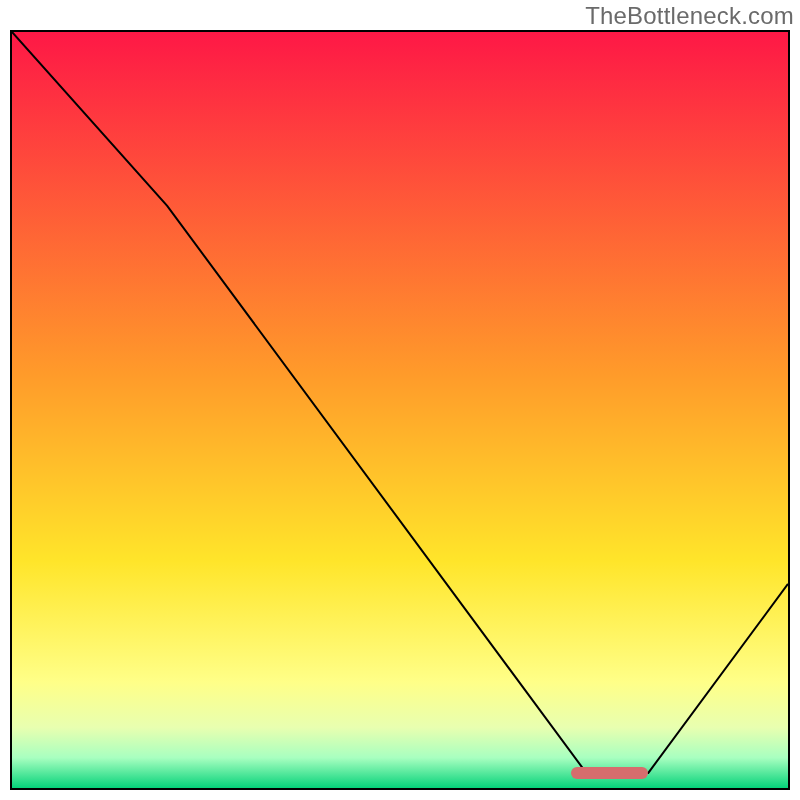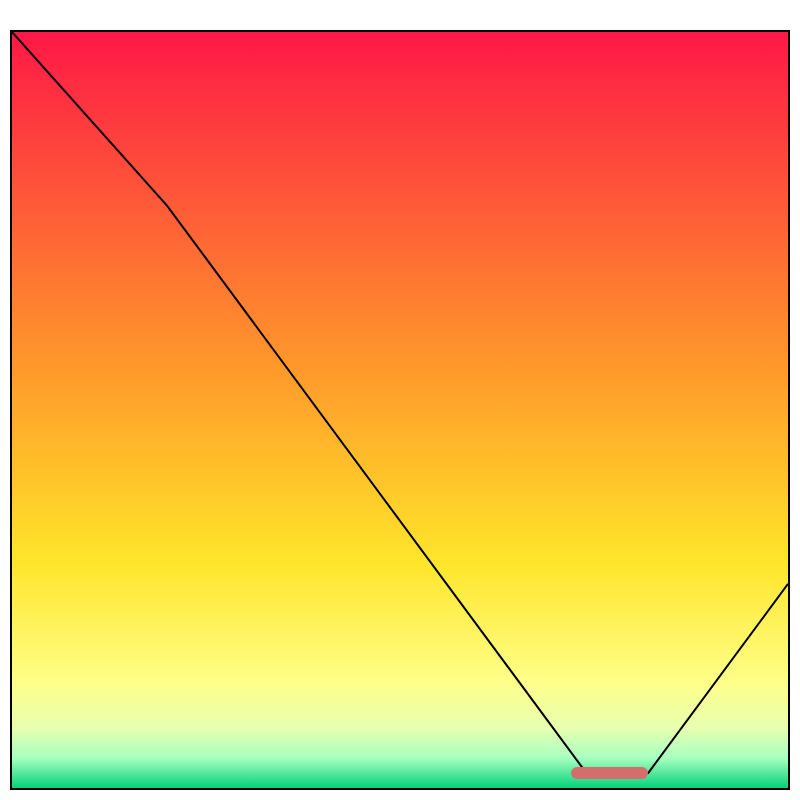--- a/index.html
+++ b/index.html
@@ -53,20 +53,21 @@
     height: 12px;
     border-radius: 6px;
     background: #d66d6d;
     z-index: 4;
   }
 </style>
 </head>
 <body>
 
 <div class="stage">
+  <div class="watermark">TheBottleneck.com</div>
 
   <div class="plot-area">
     <svg class="gradient-svg" viewBox="0 0 100 100" preserveAspectRatio="none">
       <defs>
         <linearGradient id="bg-grad" x1="0" y1="0" x2="0" y2="1">
             <stop offset="0%" stop-color="#fe1846"></stop>
             <stop offset="45%" stop-color="#ff9a2a"></stop>
             <stop offset="70%" stop-color="#ffe52a"></stop>
             <stop offset="86%" stop-color="#ffff88"></stop>
             <stop offset="92%" stop-color="#e8ffb0"></stop>

